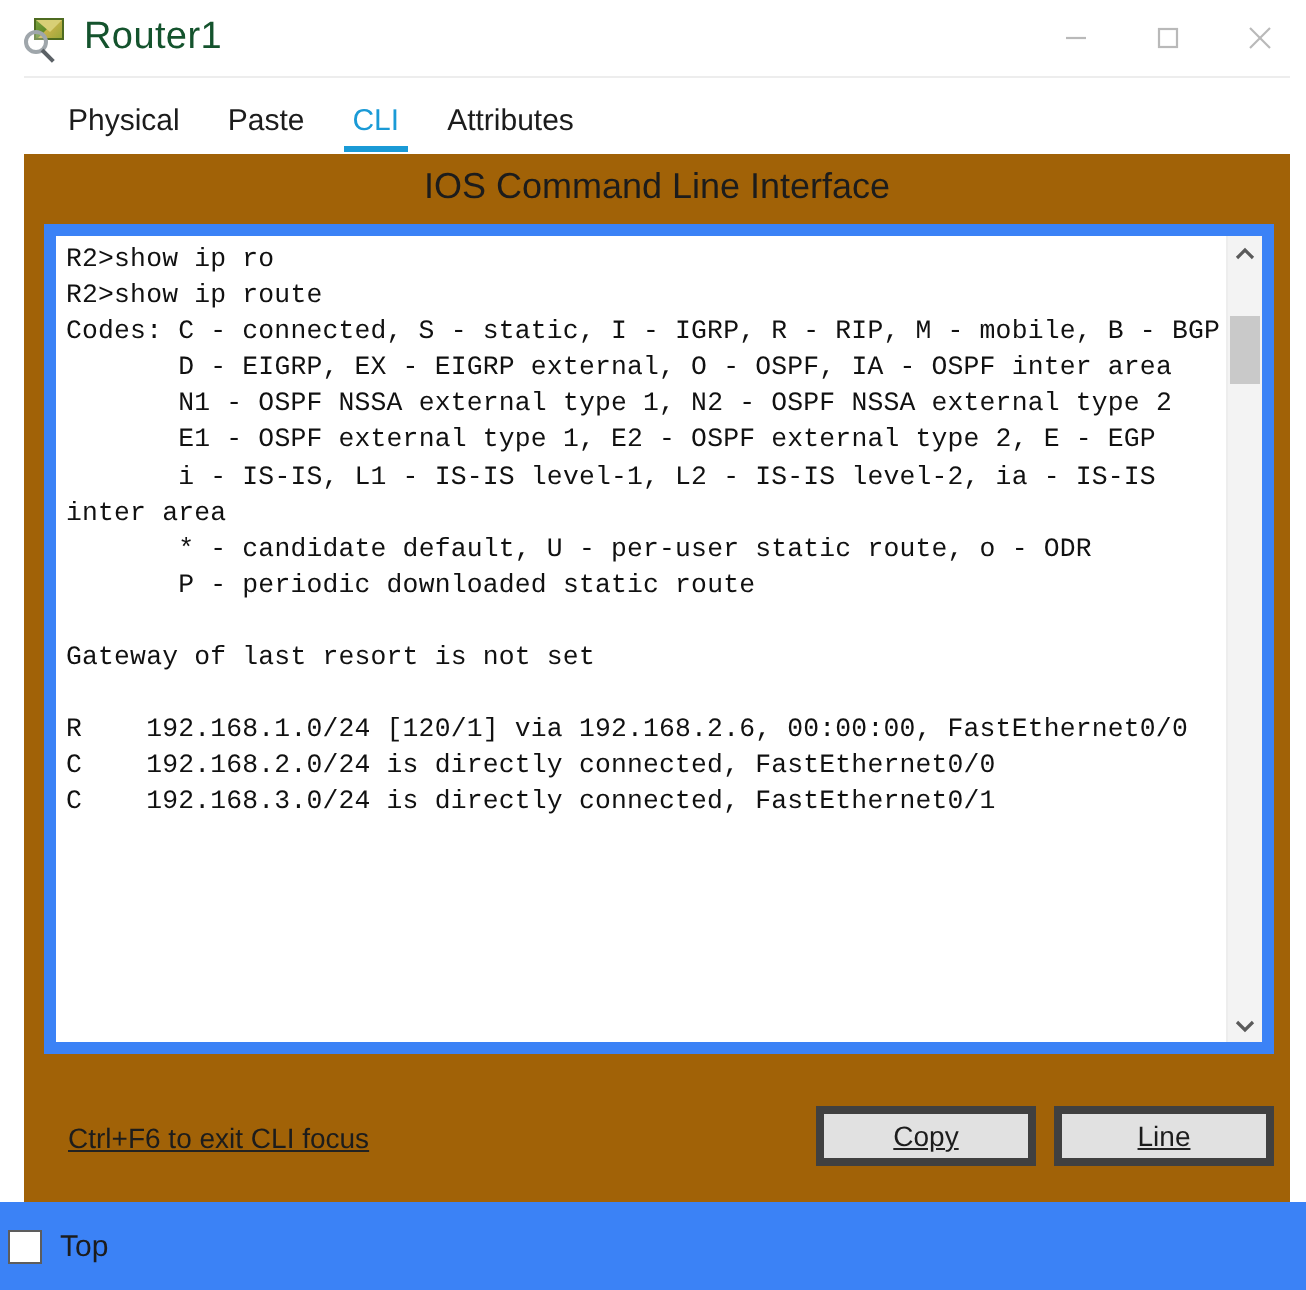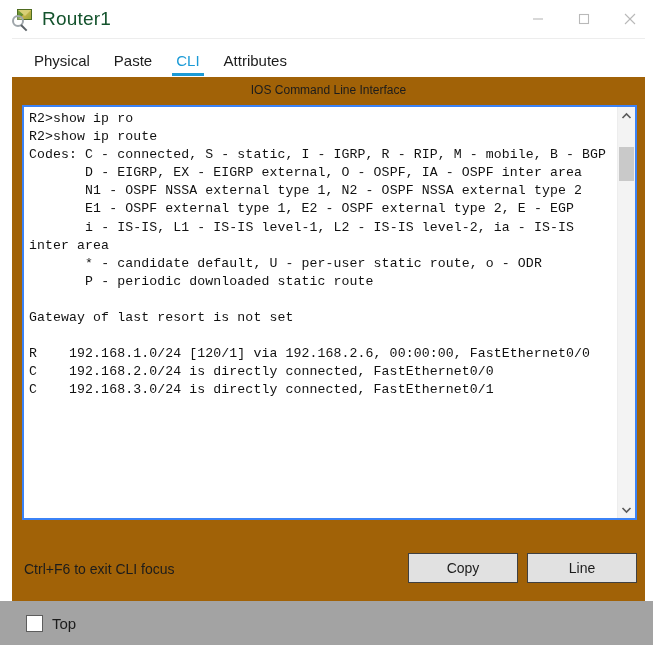--- a/index.html
+++ b/index.html
@@ -122,31 +122,31 @@
     position: absolute;
     left: 8px; right: 8px;
     bottom: 1px;
     height: 3px;
     background: #1a9ad6;
   }
 
   
   .cli-header {
     text-align: center;
-    font-size: 12px;
+    font-size: 18px;
     color: #1c1c1c;
     padding: 6px 0 8px 0;
   }
 
   
   .terminal-wrap {
     position: relative;
     margin: 0 8px 0 10px;
     height: 415px;
-    border: 2px solid #3b82f6;
+    border: 6px solid #3b82f6;
     background: #ffffff;
     box-sizing: border-box;
     display: flex;
   }
   .terminal {
     flex: 1 1 auto;
     overflow: hidden;
     padding: 3px 2px 0 5px;
     font-family: "Liberation Mono", "DejaVu Sans Mono", monospace;
     font-size: 13.2px;
@@ -184,57 +184,58 @@
     position: absolute;
     left: 1px; right: 1px;
     top: 40px;
     height: 34px;
     background: #c9c9c9;
   }
 
   
   .panel-footer {
     position: absolute;
-    left: 2px; right: 0;
+    left: 12px; right: 0;
     bottom: 0;
     height: 58px;
     display: flex;
     align-items: flex-start;
     padding: 10px 8px 0 10px;
     box-sizing: border-box;
+    text-decoration: underline;
   }
   .hint {
     font-size: 14px;
     color: #1c1c1c;
     padding-top: 8px;
     flex: 1 1 auto;
   }
   .btn {
     width: 110px;
     height: 30px;
     background: #e1e1e1;
-    border: 1px solid #404040;
+    border: 4px solid #404040;
     font-family: "Liberation Sans", sans-serif;
     font-size: 14px;
     color: #1c1c1c;
     display: flex;
     align-items: center;
     justify-content: center;
     margin-left: 9px;
     cursor: default;
     box-sizing: border-box;
   }
 
   
   .bottombar {
     height: 44px;
-    background: #a3a3a3;
-    display: flex;
-    align-items: center;
-    padding-left: 26px;
+    background: #3b82f6;
+    display: flex;
+    align-items: center;
+    padding-left: 4px;
     box-sizing: border-box;
   }
   .checkbox {
     width: 17px;
     height: 17px;
     border: 1px solid #5d5d5d;
     background: #ffffff;
     box-sizing: border-box;
     margin-right: 9px;
     flex: none;

